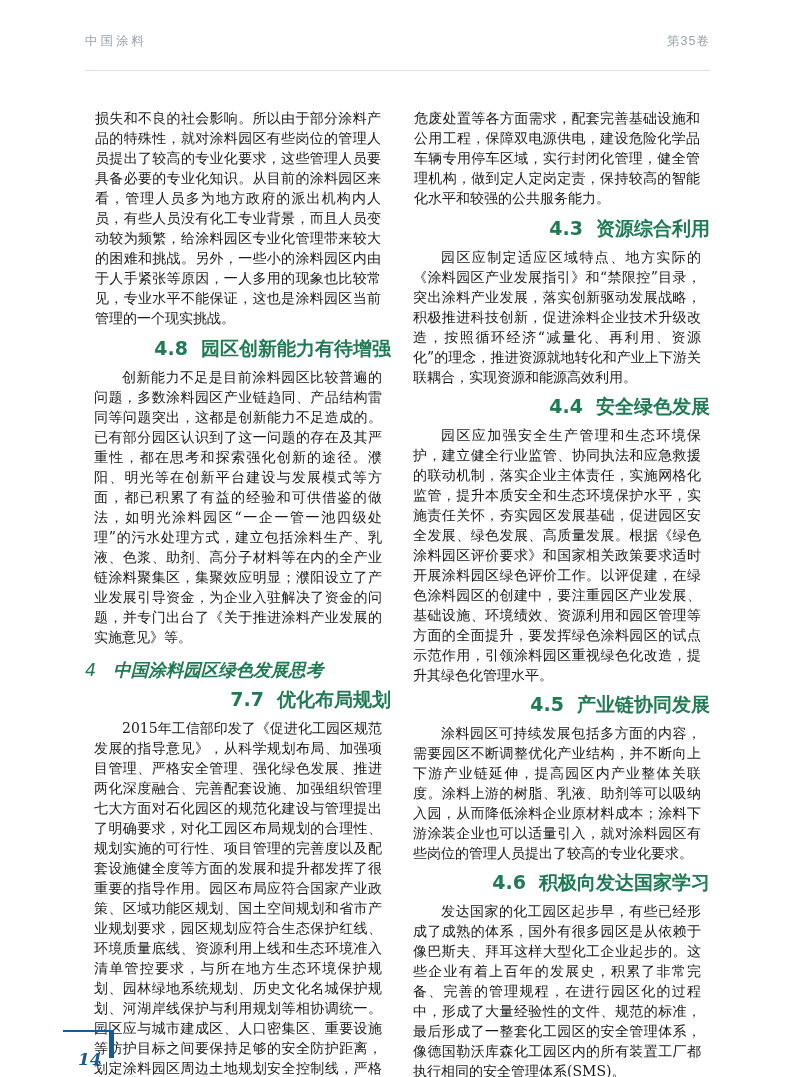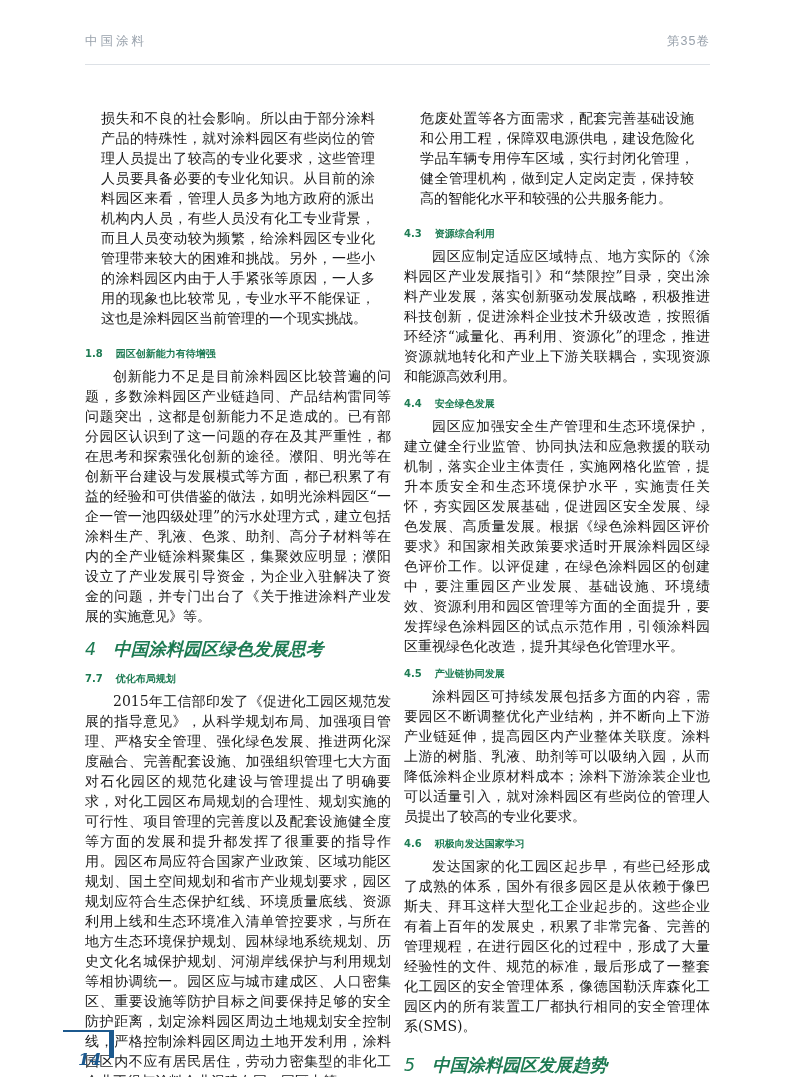--- a/index.html
+++ b/index.html
@@ -20,50 +20,50 @@
     padding: 33px 84px 0 85px;
     box-sizing: border-box;
   }
   
   .header {
     display: flex;
     justify-content: space-between;
     align-items: flex-end;
     color: #99a2ac;
     font-size: 12.5px;
-    padding-bottom: 14px;
+    padding-bottom: 20px;
     border-bottom: 1px solid #dde1e6;
   }
   .header .journal { letter-spacing: 3px; }
   .header .volume { letter-spacing: 1px; }
   
   .columns {
     display: flex;
     gap: 13px;
     margin-top: 27px;
   }
   .col {
     width: 306px;
     flex: 0 0 306px;
     font-size: 14px;
     line-height: 20px;
     color: #1a1a1a;
     text-align: justify;
     font-family: "DejaVu Serif", "Liberation Serif", serif;
   }
-  .para { margin: 0; text-indent: 2em; }
-  .para-cont { margin: 16px; text-indent: 0; }
+  .para { margin: 9px; text-indent: 2em; }
+  .para-cont { margin: 10px; text-indent: 0; }
   .h3 {
     color: var(--green);
     font-weight: bold;
     font-family: "DejaVu Sans", "Liberation Sans", sans-serif;
-    font-size: 10px;
+    font-size: 19px;
     line-height: 20px;
-    margin: 8px 0 2px 0;
-    text-align: left;
+    margin: 2px 0 2px 0;
+    text-align: right;
   }
   .h3 .num { margin-right: 13px; }
   .h2 {
     color: var(--green);
     font-weight: bold;
     font-family: "DejaVu Sans", "Liberation Sans", sans-serif;
     font-size: 17.5px;
     line-height: 24px;
     margin: 11px 0 7px 0;
     text-align: left;
@@ -118,21 +118,21 @@
 
   <div class="header">
     <span class="journal">中国涂料</span>
     <span class="volume">第35卷</span>
   </div>
 
   <div class="columns">
 
     <div class="col">
       <p class="para-cont">损失和不良的社会影响。所以由于部分涂料产品的特殊性，就对涂料园区有些岗位的管理人员提出了较高的专业化要求，这些管理人员要具备必要的专业化知识。从目前的涂料园区来看，管理人员多为地方政府的派出机构内人员，有些人员没有化工专业背景，而且人员变动较为频繁，给涂料园区专业化管理带来较大的困难和挑战。另外，一些小的涂料园区内由于人手紧张等原因，一人多用的现象也比较常见，专业水平不能保证，这也是涂料园区当前管理的一个现实挑战。</p>
-      <div class="h3"><span class="num">1.8</span><span>园区创新能力有待增强</span></div>
+      <div class="h3"><span class="num">4.8</span><span>园区创新能力有待增强</span></div>
       <p class="para">创新能力不足是目前涂料园区比较普遍的问题，多数涂料园区产业链趋同、产品结构雷同等问题突出，这都是创新能力不足造成的。已有部分园区认识到了这一问题的存在及其严重性，都在思考和探索强化创新的途径。濮阳、明光等在创新平台建设与发展模式等方面，都已积累了有益的经验和可供借鉴的做法，如明光涂料园区“一企一管一池四级处理”的污水处理方式，建立包括涂料生产、乳液、色浆、助剂、高分子材料等在内的全产业链涂料聚集区，集聚效应明显；濮阳设立了产业发展引导资金，为企业入驻解决了资金的问题，并专门出台了《关于推进涂料产业发展的实施意见》等。</p>
       <div class="h2"><span class="num">4</span><span>中国涂料园区绿色发展思考</span></div>
       <div class="h3"><span class="num">7.7</span><span>优化布局规划</span></div>
       <p class="para">2015年工信部印发了《促进化工园区规范发展的指导意见》，从科学规划布局、加强项目管理、严格安全管理、强化绿色发展、推进两化深度融合、完善配套设施、加强组织管理七大方面对石化园区的规范化建设与管理提出了明确要求，对化工园区布局规划的合理性、规划实施的可行性、项目管理的完善度以及配套设施健全度等方面的发展和提升都发挥了很重要的指导作用。园区布局应符合国家产业政策、区域功能区规划、国土空间规划和省市产业规划要求，园区规划应符合生态保护红线、环境质量底线、资源利用上线和生态环境准入清单管控要求，与所在地方生态环境保护规划、园林绿地系统规划、历史文化名城保护规划、河湖岸线保护与利用规划等相协调统一。园区应与城市建成区、人口密集区、重要设施等防护目标之间要保持足够的安全防护距离，划定涂料园区周边土地规划安全控制线，严格控制涂料园区周边土地开发利用，涂料园区内不应有居民居住，劳动力密集型的非化工企业不得与涂料企业混建在同一园区内等。</p>
       <div class="h3"><span class="num">4.2</span><span>优化专业配套</span></div>
       <p class="para">园区应统筹考虑产业发展、安全生产、环境保护、公用设施、物流输送、维修服务、应急救援、公用管廊、</p>
     </div>
 
     <div class="col">
       <p class="para-cont">危废处置等各方面需求，配套完善基础设施和公用工程，保障双电源供电，建设危险化学品车辆专用停车区域，实行封闭化管理，健全管理机构，做到定人定岗定责，保持较高的智能化水平和较强的公共服务能力。</p>

